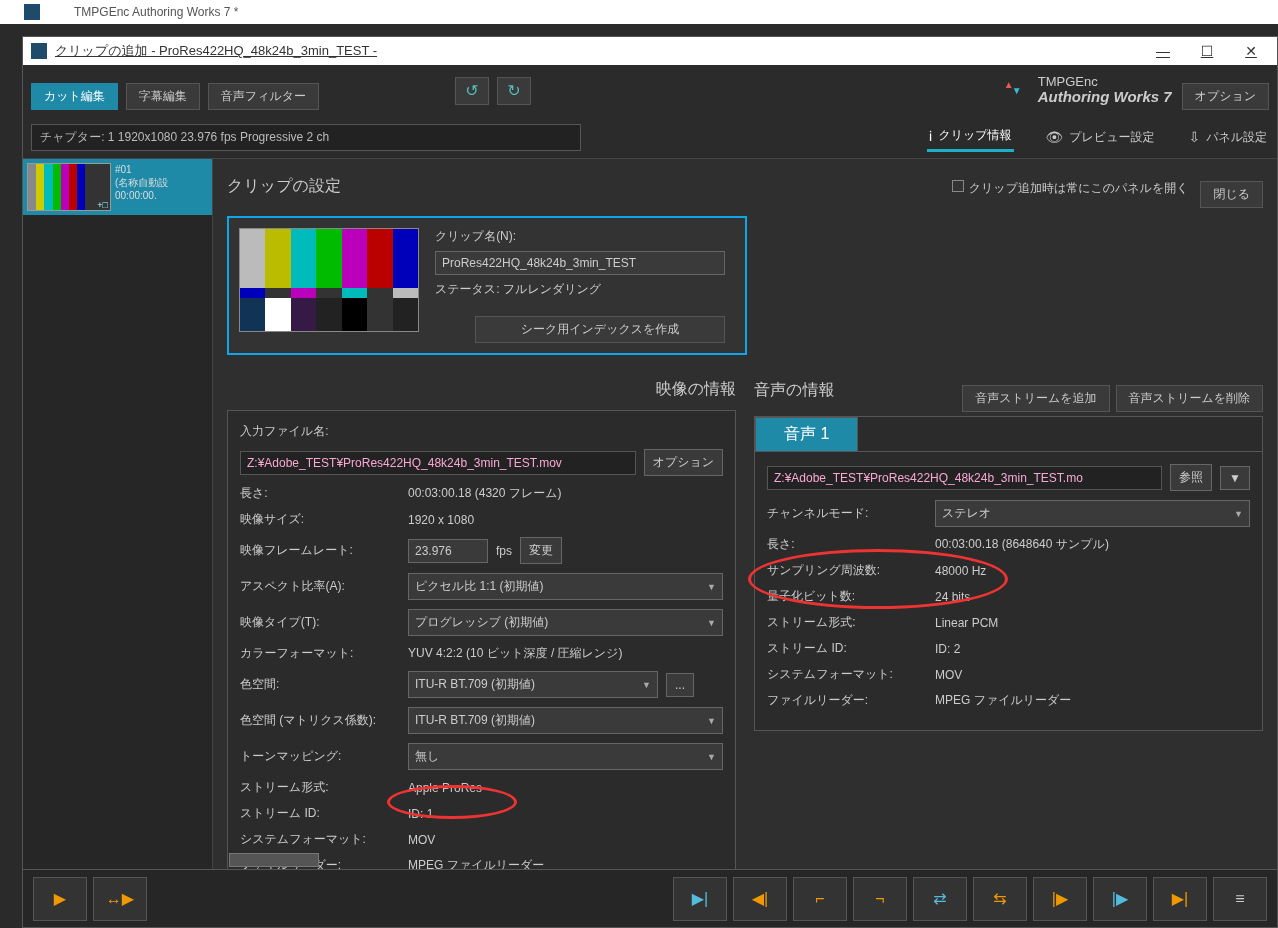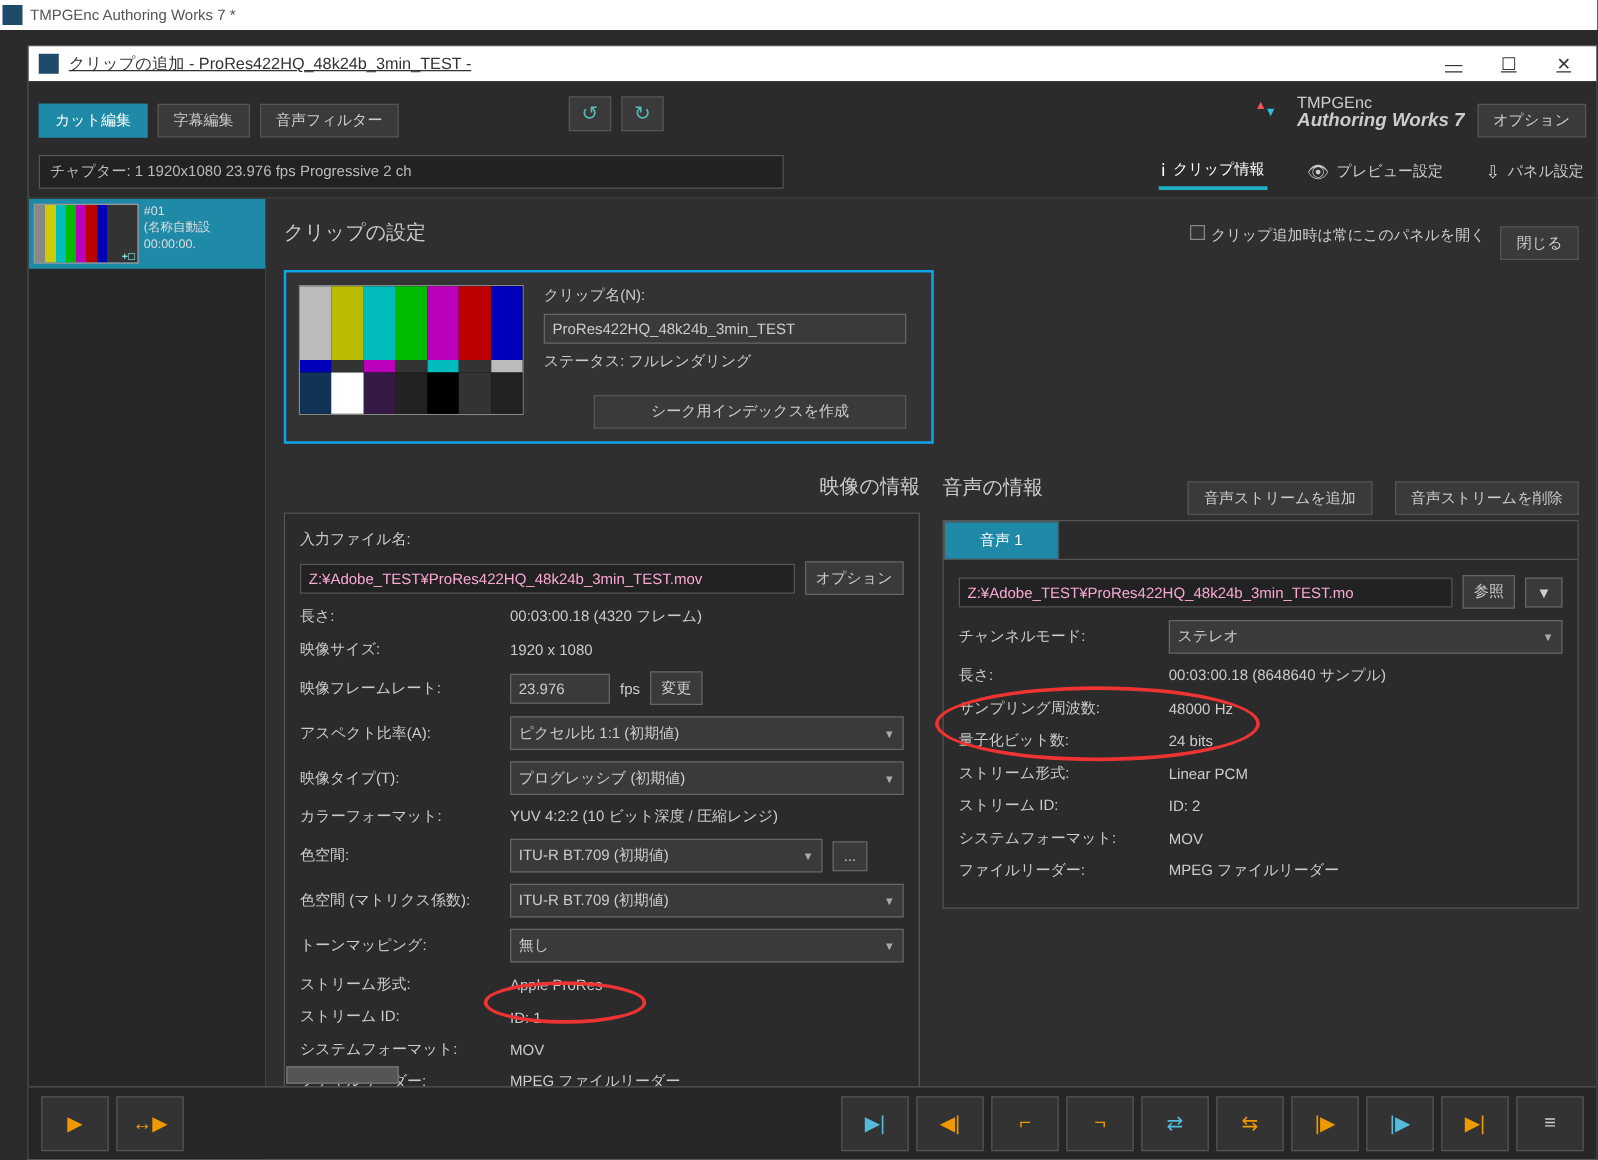--- a/index.html
+++ b/index.html
@@ -12,22 +12,23 @@
   height: 928px;
   overflow: hidden;
   position: relative;
 }
 .outer-titlebar {
   background: #fff;
   color: #555;
   height: 24px;
   display: flex;
   align-items: center;
-  padding: 0 2px;
+  padding: 0 24px;
   font-size: 12px;
+  gap: 28px;
 }
 .outer-titlebar .icon { width: 16px; height: 16px; background: #1f4b6b; margin-right: 6px; }
 .inner-window {
   position: absolute;
   top: 36px;
   left: 22px;
   right: 0;
   bottom: 0;
   background: #2f2f2f;
   border: 1px solid #555;
@@ -75,21 +76,21 @@
 .logo-shape { width:24px;height:24px; position:relative; }
 .logo-shape::before { content:"▲"; color:#e55; position:absolute; left:0; top:0; font-size:10px;}
 .logo-shape::after { content:"▼"; color:#3bd; position:absolute; left:8px; top:6px; font-size:10px;}
 .logo-text { font-family:"Segoe UI",sans-serif; font-size:13px; line-height:1.1;}
 .logo-text b { font-size:15px; font-style:italic;}
 .info-row {
   display:flex; align-items:center; padding: 6px 8px; background:#2b2b2b;
   border-bottom:1px solid #444;
 }
 .chapter-bar {
-  background:#222; border:1px solid #555; padding:4px 8px; font-size:12px; color:#bbb; width:596px;
+  background:#222; border:1px solid #555; padding:4px 8px; font-size:12px; color:#bbb; width:550px;
 }
 .info-tabs { margin-left:auto; display:flex; gap:30px; align-items:center;}
 .info-tab { display:flex; align-items:center; gap:6px; cursor:pointer; padding:4px 2px; font-size:12px;}
 .info-tab.active { border-bottom:3px solid #1fb0c9; color:#fff; }
 .icon-sm { font-size:14px; }
 .main-area { display:flex; flex:1; overflow:hidden; background:#2f2f2f;}
 .left-col { width:190px; background:#262626; border-right:1px solid #444; }
 .clip-thumb-row { display:flex; padding:4px; gap:4px; background:#1f8aa8;}
 .clip-thumb-row.sel { background:#1f8aa8;}
 .mini-thumb { width:84px; height:48px; background:linear-gradient(90deg,#888 0 10%,#cc0 10% 20%,#0bb 20% 30%,#0b0 30% 40%,#b0b 40% 50%,#b00 50% 60%,#00b 60% 70%,#333 70% 100%); border:1px solid #999; position:relative;}
@@ -121,21 +122,21 @@
 .fld-row { display:flex; align-items:center; margin-bottom:9px; gap:8px; font-size:12px;}
 .fld-label { width:160px; color:#ccc; }
 .fld-val { color:#ccc; }
 .input-ro { background:#222; border:1px solid #555; color:#f9a8d4; padding:4px 6px; font-size:12px; flex:1; }
 .select { background:#3a3a3a; border:1px solid #666; color:#ccc; padding:4px 6px; font-size:12px; flex:1; display:flex; justify-content:space-between; align-items:center; cursor:pointer;}
 .select::after { content:"▼"; font-size:9px; color:#aaa; margin-left:6px;}
 .input-short { background:#3a3a3a; border:1px solid #666; color:#ccc; padding:4px 6px; width:80px; font-size:12px;}
 .btn-sq { background:#3a3a3a;border:1px solid #666;color:#ccc;padding:4px 8px;font-size:12px;cursor:pointer;}
 .audio-header { display:flex; align-items:center; justify-content:space-between; margin-bottom:4px;}
 .tab-strip { display:flex; border-bottom:1px solid #555;}
-.tab { padding:6px 28px; background:#333; border:1px solid #555; border-bottom:none; cursor:pointer; font-size:12px;}
+.tab { padding:6px 28px; background:#333; border:1px solid #555; border-bottom:none; cursor:pointer; font-size:16px;}
 .tab.active { background:#1f8aa8; color:#fff; }
 .circle-annot { position:absolute; border:3px solid #e33; border-radius:50%; pointer-events:none;}
 .footer-bar { position:absolute; bottom:0; left:0; right:0; height:58px; background:#262626; border-top:1px solid #555; display:flex; align-items:center; padding:0 10px; gap:6px;}
 .play-btn { width:54px;height:44px;background:#333;border:1px solid #555;display:flex;align-items:center;justify-content:center;color:#e90;font-size:16px;cursor:pointer;}
 .scroll-thumb{position:absolute;bottom:60px;left:206px;height:14px;width:90px;background:#555;border:1px solid #777;}
 </style>
 </head>
 <body>
 
 <div class="outer-titlebar">
@@ -327,21 +328,21 @@
                 <span class="fld-label">ファイルリーダー:</span>
                 <span class="fld-val">MPEG ファイルリーダー</span>
               </div>
           </div>
           <div class="circle-annot" style="top:412px;left:160px;width:130px;height:34px;"></div>
         </div>
 
         <div class="col" style="position:relative">
           <div class="audio-header">
             <div class="sec-title">音声の情報</div>
-            <div style="display:flex;gap:18px">
+            <div style="display:flex;gap:6px">
               <button class="btn">音声ストリームを追加</button>
               <button class="btn">音声ストリームを削除</button>
             </div>
           </div>
           <div class="fld-panel" style="padding:0">
             <div class="tab-strip">
                 <div class="tab active">音声 1</div>
               </div>
             <div style="padding:12px">
               <div class="fld-row">

